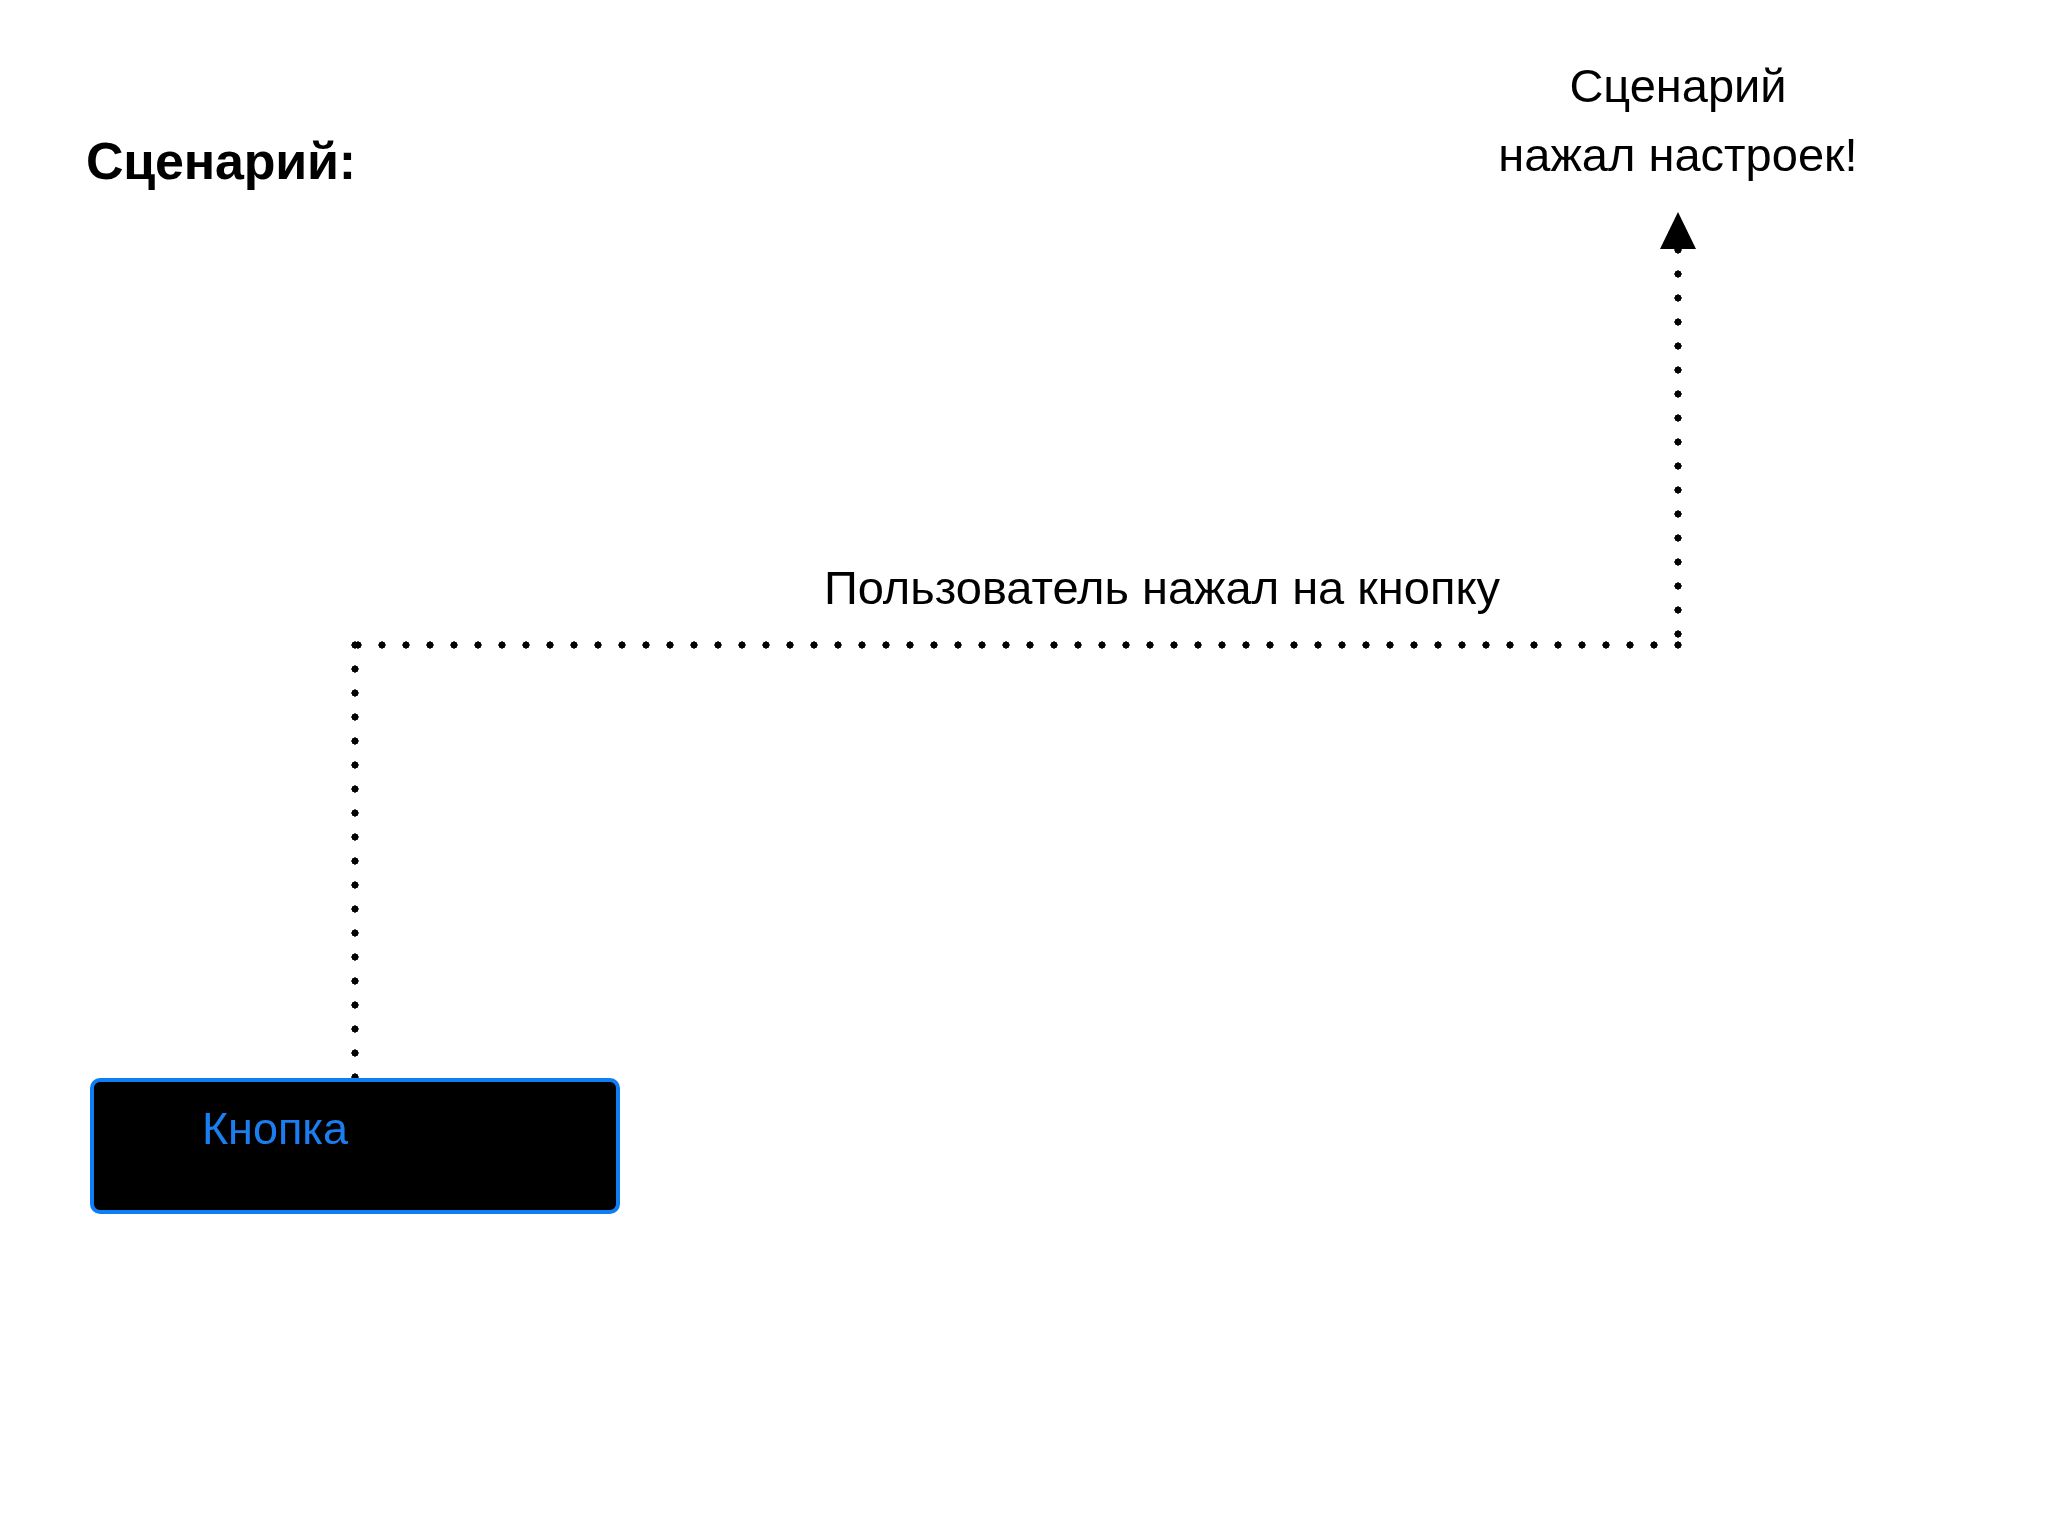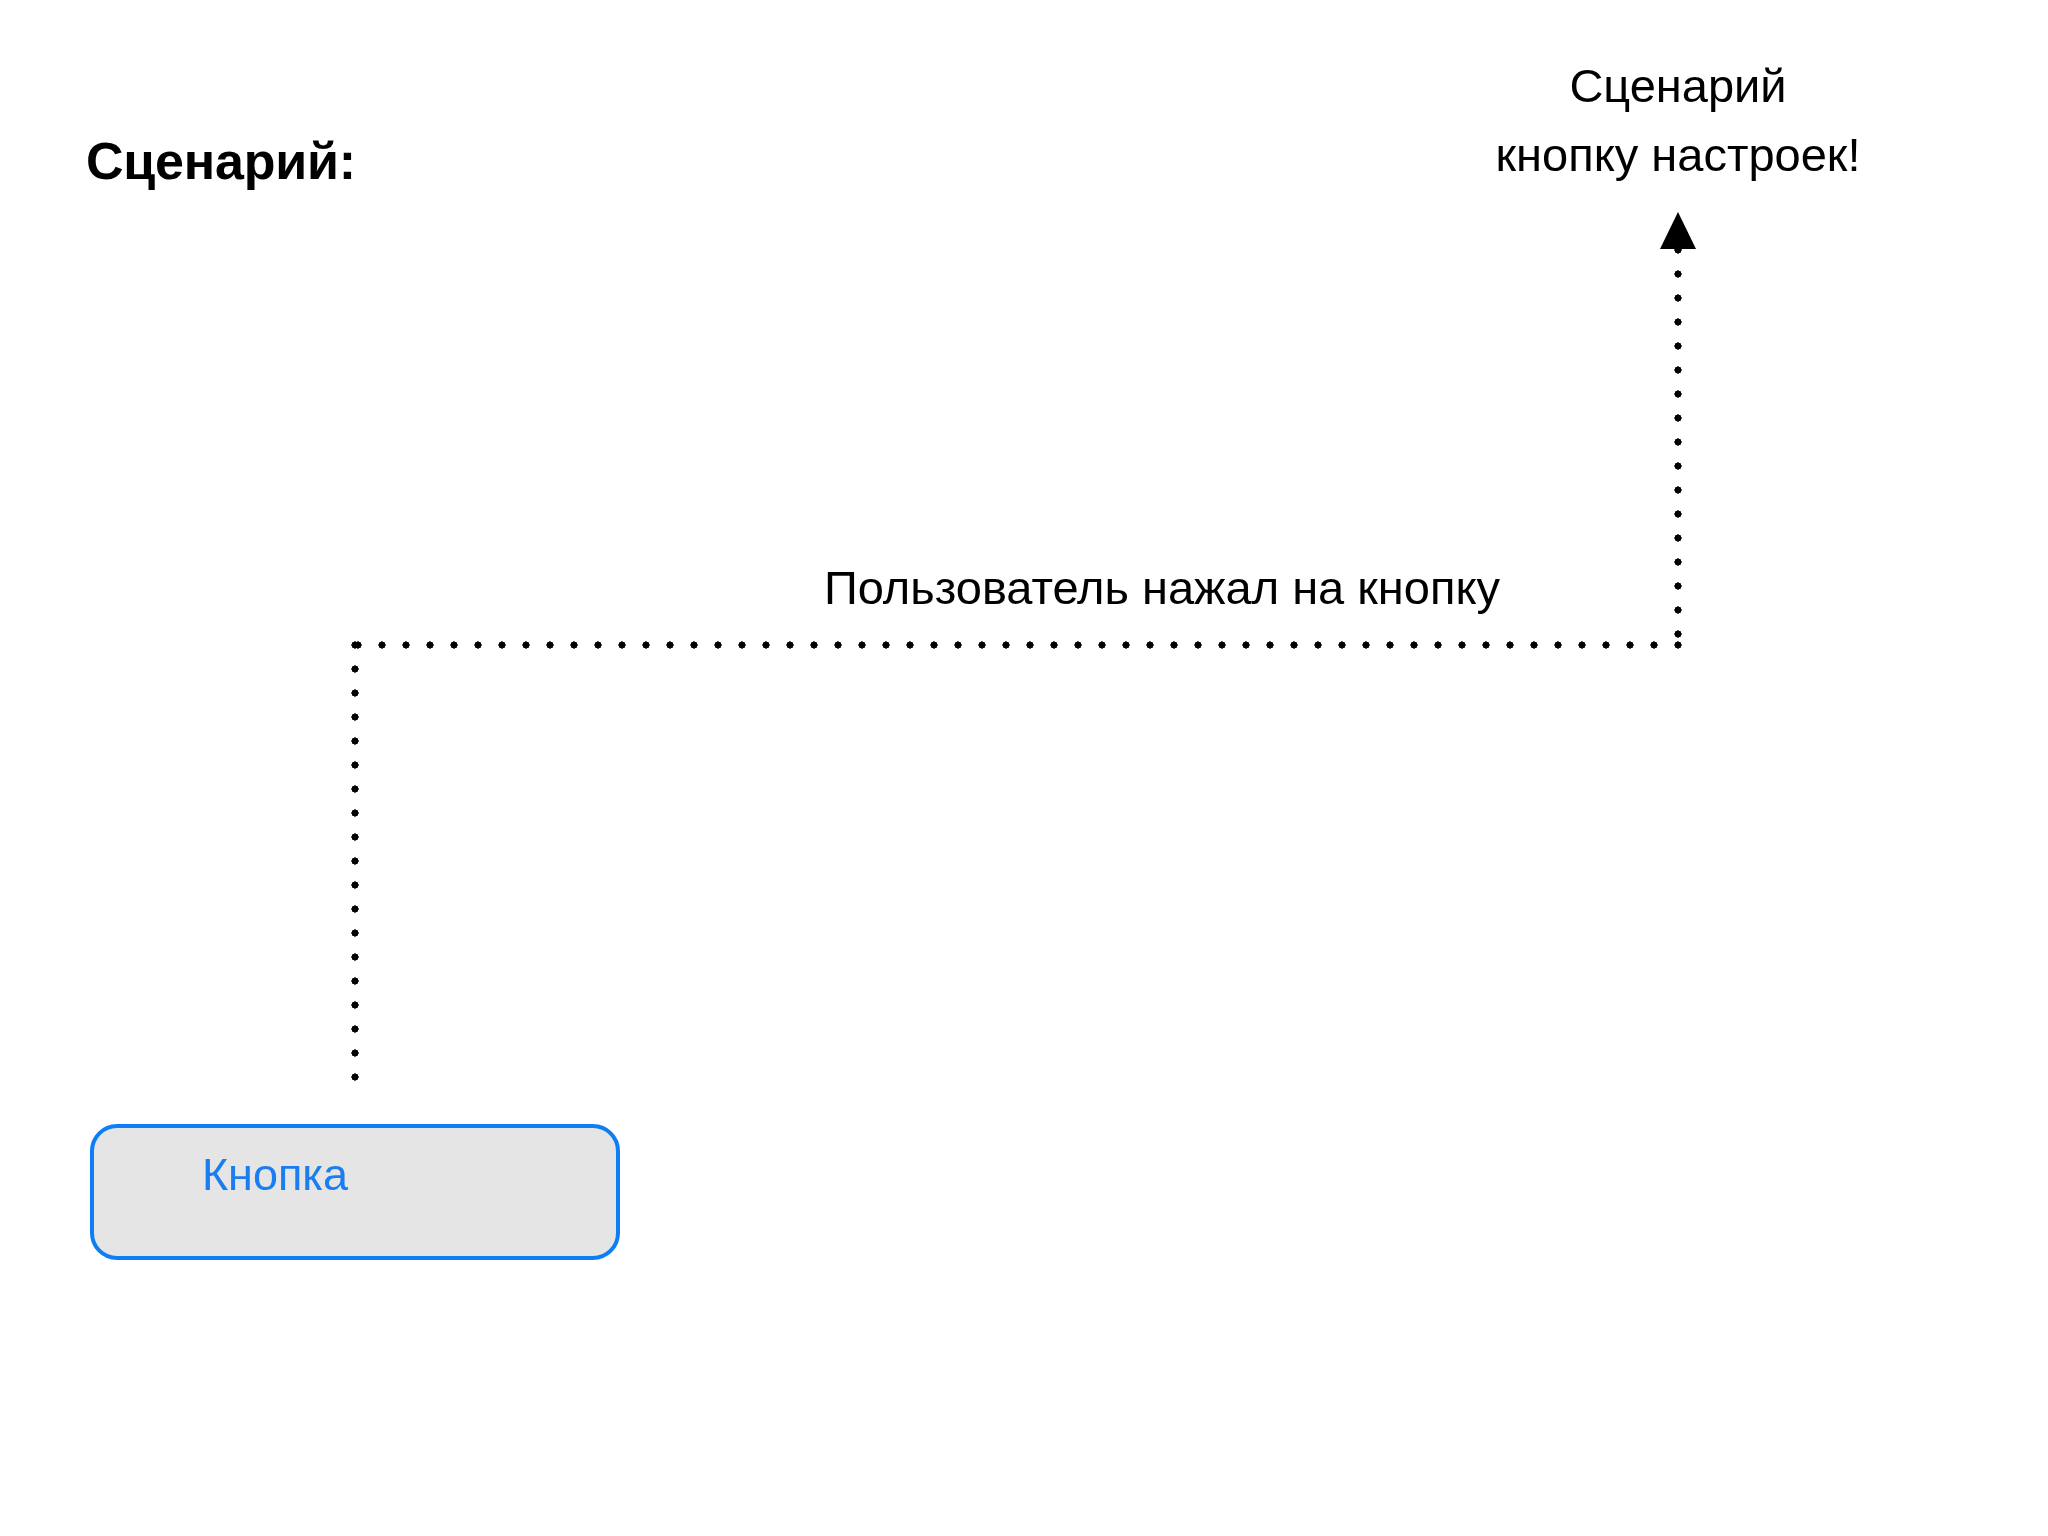--- a/index.html
+++ b/index.html
@@ -104,27 +104,27 @@
     height: 0;
     border-left: 18px solid transparent;
     border-right: 18px solid transparent;
     border-bottom: 37px solid #000000;
   }
 
   
   .ui-button {
     position: absolute;
     left: 90px;
-    top: 1124px;
+    top: 1078px;
     width: 530px;
     height: 136px;
     box-sizing: border-box;
     border: 4px solid #0f7ef5;
-    border-radius: 27px;
-    background: #e5e5e5;
+    border-radius: 10px;
+    background: #000000;
     cursor: pointer;
     padding: 0;
   }
   .ui-button-label {
     position: absolute;
     left: 0;
     top: 22px;
     width: 530px;
     text-align: center;
     font-size: 45px;
@@ -138,21 +138,21 @@
 </style>
 </head>
 <body>
 
 <div id="canvas">
 
   <div class="scenario-title">Сценарий:</div>
 
   <div class="outcome-label">
     <span class="line">Сценарий</span>
-    <span class="line">кнопку настроек!</span>
+    <span class="line">нажал настроек!</span>
   </div>
 
   <div class="event-label">Пользователь нажал на кнопку</div>
 
   <div class="arrow-head"></div>
 
   <div class="dotted-v" id="line-vertical-right"></div>
 
   <div class="dotted-h" id="line-horizontal"></div>
 

